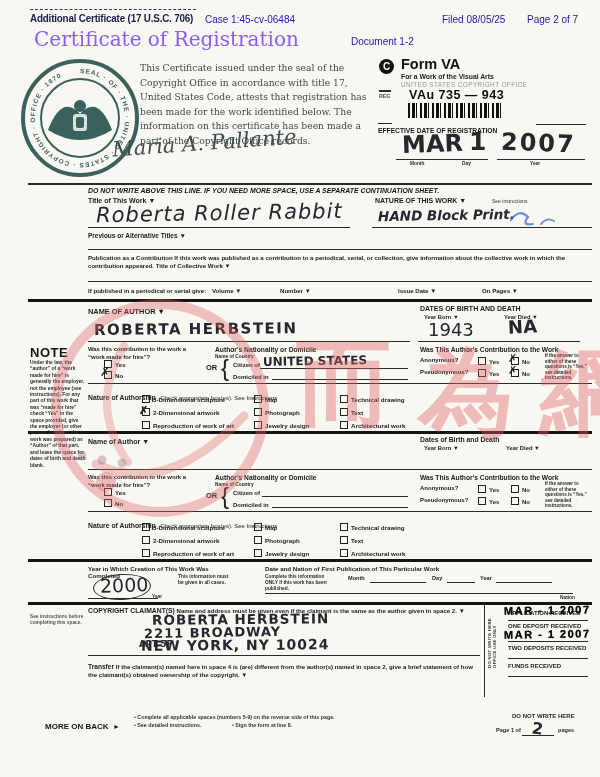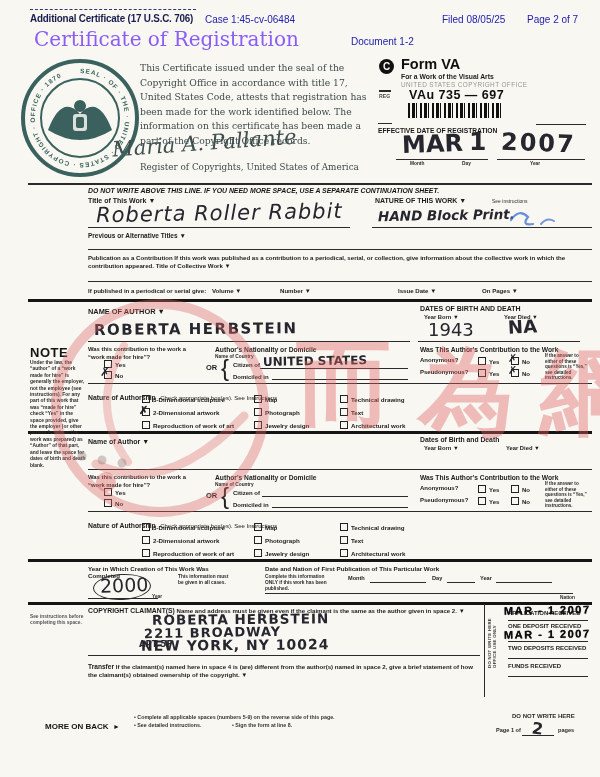--- a/index.html
+++ b/index.html
@@ -48,29 +48,28 @@
     <defs>
         <path id="ringpath" d="M 62,17 a45,45 0 1 1 -0.05,0"></path>
       </defs>
     <text font-size="6.4" fill="#3a615d" font-weight="bold" letter-spacing="1" font-family="Liberation Sans, sans-serif">
       <textPath href="#ringpath">SEAL · OF · THE · UNITED · STATES · COPYRIGHT · OFFICE · 1870</textPath>
     </text>
   </svg>
 
   <div class="abs serif" style="left:140px;top:61px;width:236px;font-size:9.2px;line-height:14.6px;color:#3c4b4a;">This Certificate issued under the seal of the Copyright Office in accordance with title 17, United States Code, attests that registration has been made for the work identified below. The information on this certificate has been made a part of the Copyright Office records.</div>
   <div class="abs serif" style="left:112px;top:131px;font-size:21px;font-style:italic;color:#3e4e4e;transform:rotate(-4deg);">Maria A. Pallante</div>
-  <div class="abs serif" style="left:140px;top:162px;font-size:8.8px;color:#3c4b4a;">Register of Copyrights, United States of America</div>
 
   <div class="abs" style="left:379px;top:59px;width:15px;height:15px;border-radius:50%;background:#111;color:#f8f7f2;font-size:10px;font-weight:bold;text-align:center;line-height:15px;">C</div>
   <div class="abs b" style="left:401px;top:56px;font-size:14.5px;color:#101010;">Form VA</div>
   <div class="abs b" style="left:401px;top:73px;font-size:6.8px;color:#1b1b1b;">For a Work of the Visual Arts</div>
   <div class="abs" style="left:401px;top:81px;font-size:6.4px;color:#979790;letter-spacing:.4px;filter:blur(.4px);">UNITED STATES COPYRIGHT OFFICE</div>
   <div class="hline" style="left:379px;top:90px;width:12px;height:1.6px;"></div>
   <div class="abs b" style="left:379px;top:93px;font-size:5.2px;color:#4a4a4a;">REG</div>
-  <div class="abs b" style="left:409px;top:88px;font-size:12.5px;letter-spacing:.5px;color:#0f0f0f;">VAu 735 — 697</div>
+  <div class="abs b" style="left:409px;top:88px;font-size:12.5px;letter-spacing:.5px;color:#0f0f0f;">VAu 735 — 943</div>
   <div class="abs" style="left:408px;top:103px;width:94px;height:15px;background:repeating-linear-gradient(90deg,#101010 0 2px,transparent 2px 3.5px,#101010 3.5px 6.5px,transparent 6.5px 8px,#101010 8px 9px,transparent 9px 12px);"></div>
   <div class="hline" style="left:378px;top:123px;width:14px;"></div>
   <div class="hline" style="left:536px;top:124px;width:50px;"></div>
   <div class="abs b" style="left:378px;top:127px;font-size:6.7px;color:#161616;">EFFECTIVE DATE OF REGISTRATION</div>
   <div class="abs hand b" style="left:402px;top:130px;font-size:24px;transform:rotate(-2deg);">MAR</div>
   <div class="abs hand b" style="left:469px;top:127px;font-size:25px;">1</div>
   <div class="abs hand b" style="left:501px;top:129px;font-size:24px;transform:rotate(2deg);letter-spacing:2px;">2007</div>
   <div class="hline" style="left:396px;top:159px;width:92px;"></div>
   <div class="hline" style="left:497px;top:159px;width:88px;"></div>
   <div class="abs tinylbl" style="left:410px;top:161px;">Month</div>

